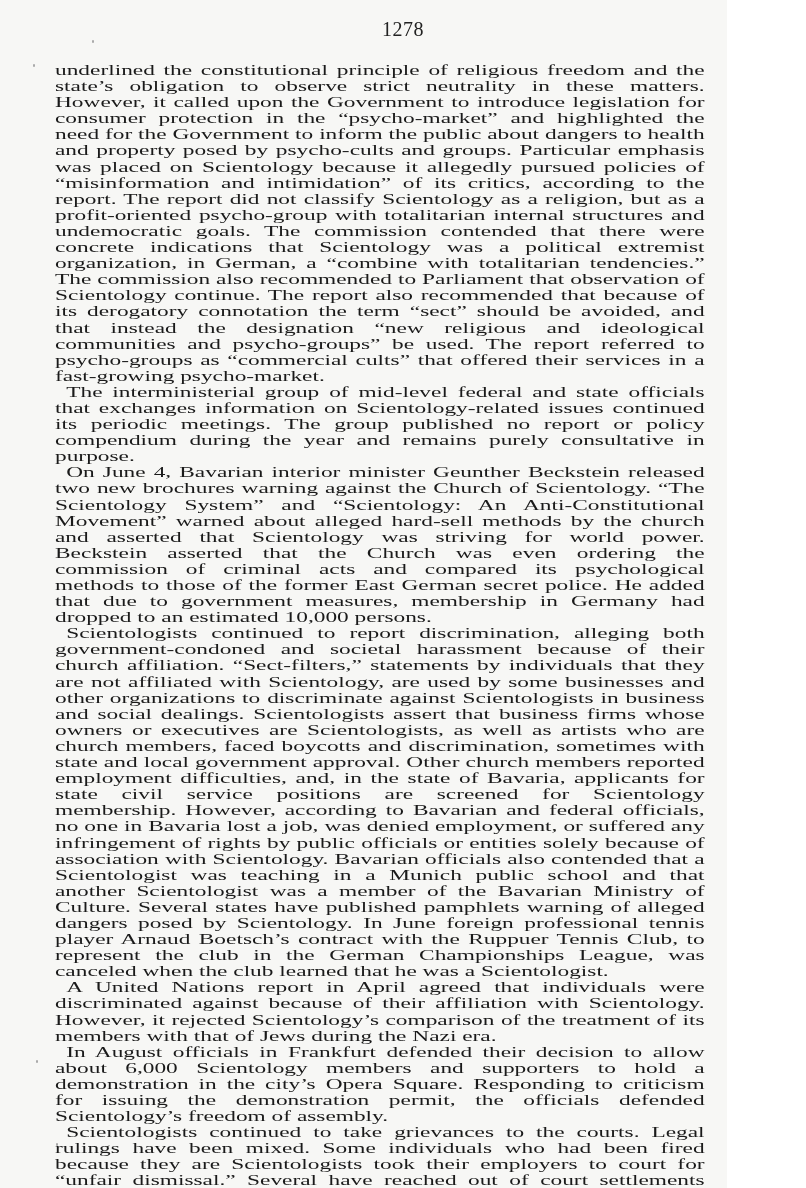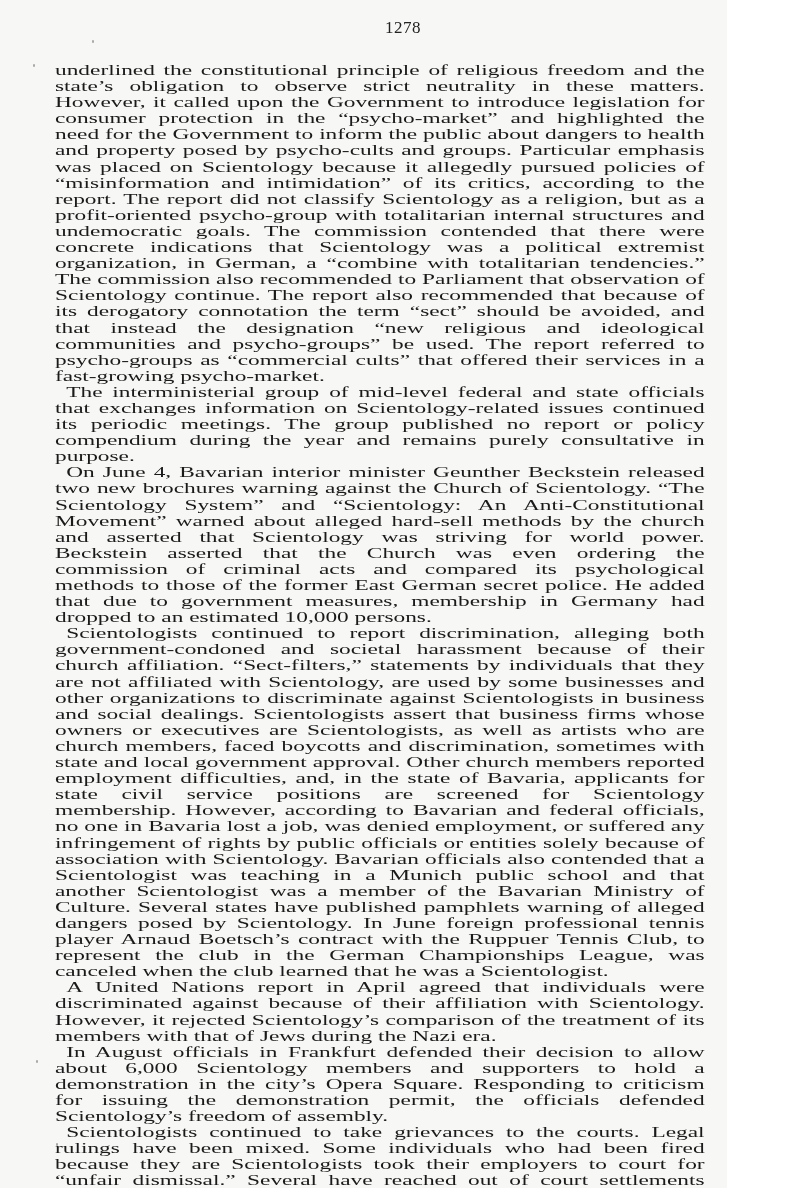--- a/index.html
+++ b/index.html
@@ -21,21 +21,21 @@
       width: 727px;
       height: 1188px;
       background: #f7f7f5;
     }
     .page-number {
       position: absolute;
       top: 18px;
       left: 0;
       width: 806px;
       text-align: center;
-      font-size: 17px;
+      font-size: 20px;
       letter-spacing: 0.5px;
       color: #222;
     }
     .speck {
       position: absolute;
       width: 2px;
       height: 3px;
       background: #aaa;
       border-radius: 1px;
     }

